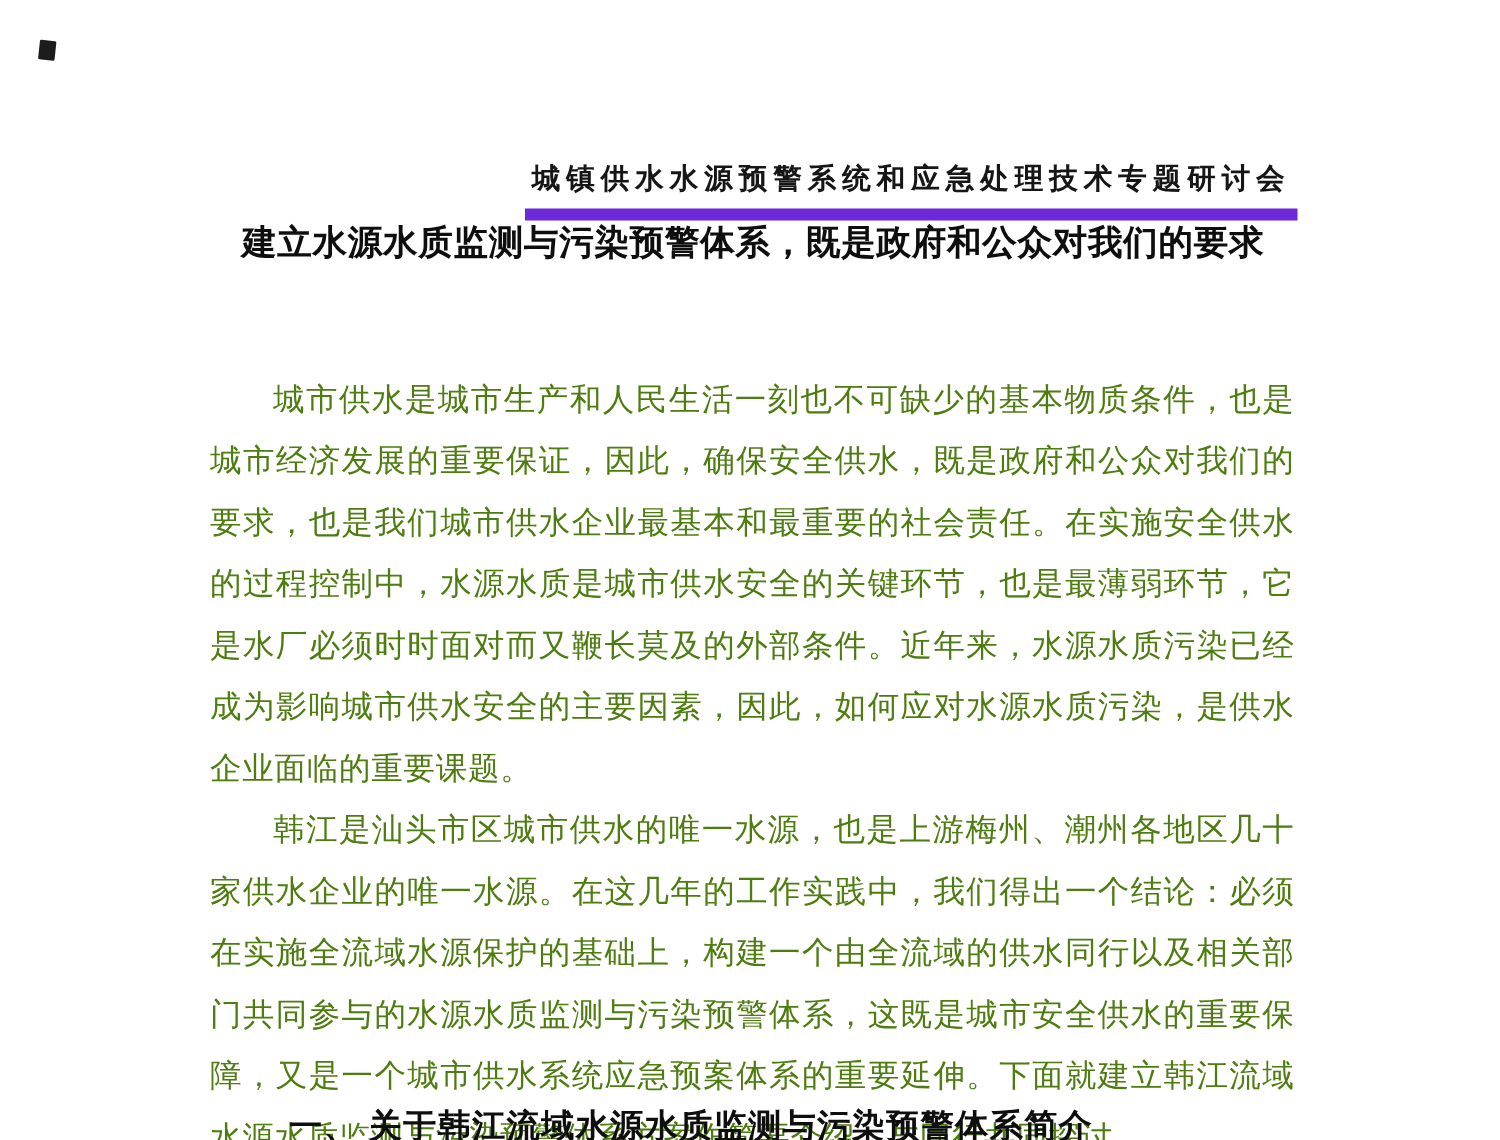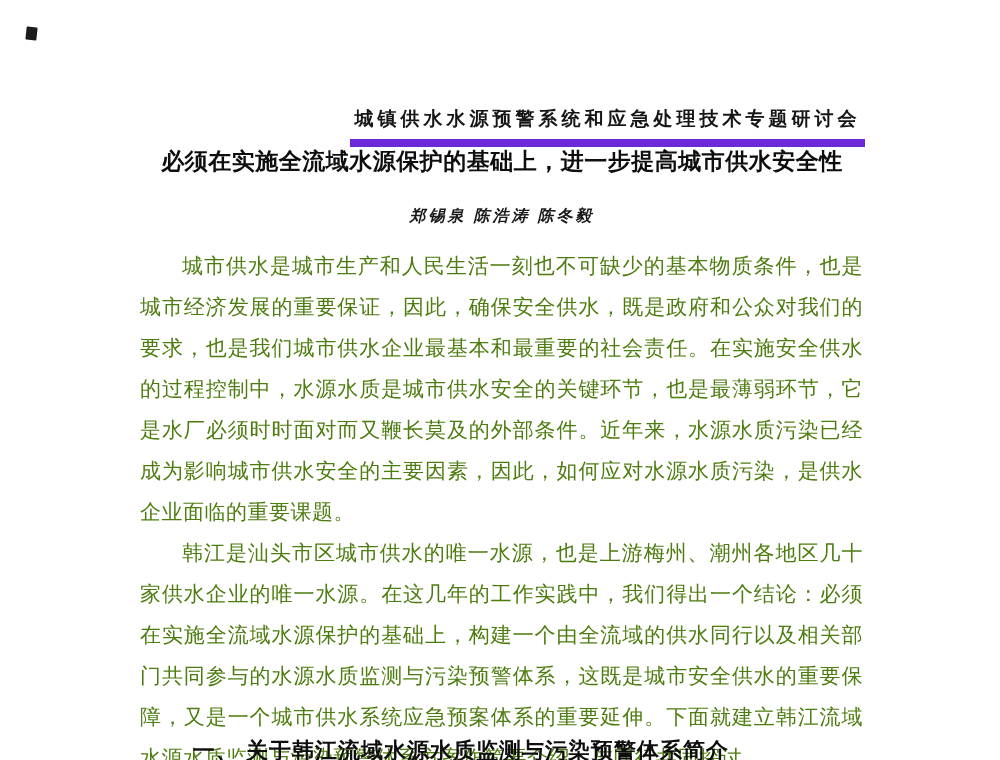--- a/index.html
+++ b/index.html
@@ -95,23 +95,22 @@
 </style>
 </head>
 <body>
 
 <div class="page">
 
   <div class="scan-artifact"></div>
 
   <div class="doc-header">城镇供水水源预警系统和应急处理技术专题研讨会</div>
 
-  <h1 class="doc-title">必须在实施全流域水源保护的基础上，进一步提高城市供水安全性</h1>
+  <h1 class="doc-title">建立水源水质监测与污染预警体系，既是政府和公众对我们的要求</h1>
 
-  <div class="doc-authors">郑锡泉 陈浩涛 陈冬毅</div>
 
   <div class="doc-body">
     <p>城市供水是城市生产和人民生活一刻也不可缺少的基本物质条件，也是城市经济发展的重要保证，因此，确保安全供水，既是政府和公众对我们的要求，也是我们城市供水企业最基本和最重要的社会责任。在实施安全供水的过程控制中，水源水质是城市供水安全的关键环节，也是最薄弱环节，它是水厂必须时时面对而又鞭长莫及的外部条件。近年来，水源水质污染已经成为影响城市供水安全的主要因素，因此，如何应对水源水质污染，是供水企业面临的重要课题。</p>
     <p>韩江是汕头市区城市供水的唯一水源，也是上游梅州、潮州各地区几十家供水企业的唯一水源。在这几年的工作实践中，我们得出一个结论：必须在实施全流域水源保护的基础上，构建一个由全流域的供水同行以及相关部门共同参与的水源水质监测与污染预警体系，这既是城市安全供水的重要保障，又是一个城市供水系统应急预案体系的重要延伸。下面就建立韩江流域水源水质监测与污染预警体系方案作简要介绍，与同行共同探讨。</p>
   </div>
 
   <div class="section-heading">一、 关于韩江流域水源水质监测与污染预警体系简介</div>
 
 </div>
 

